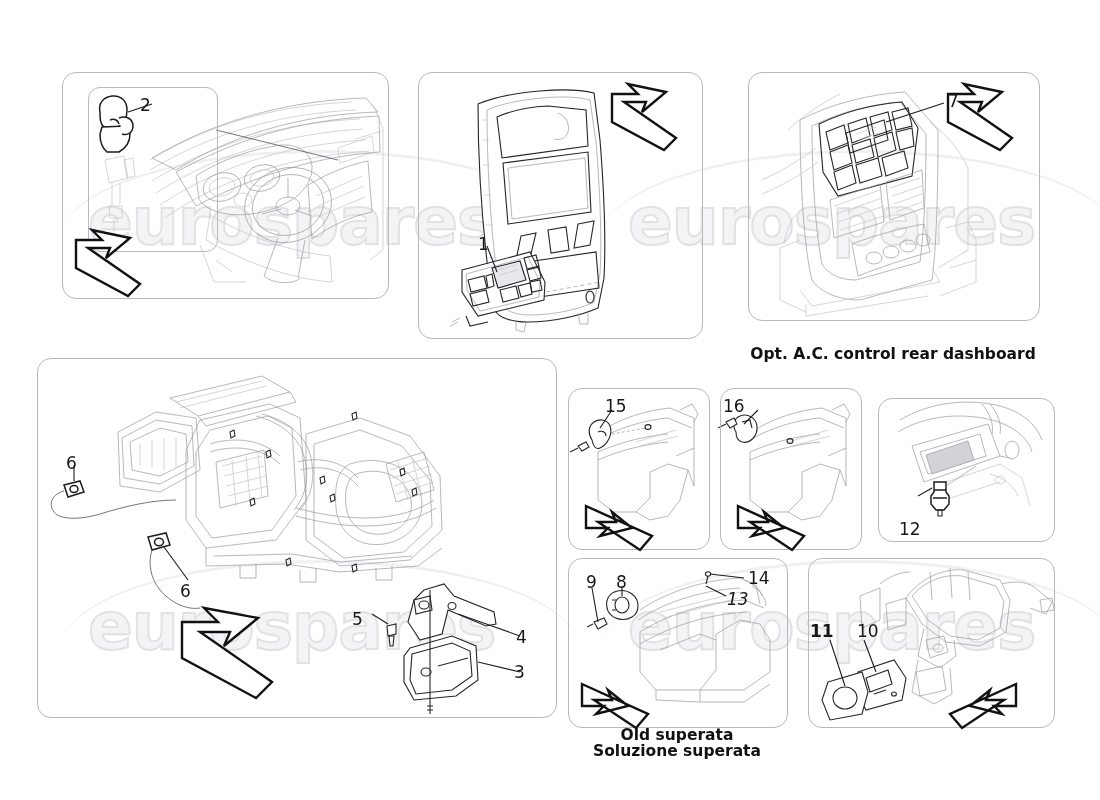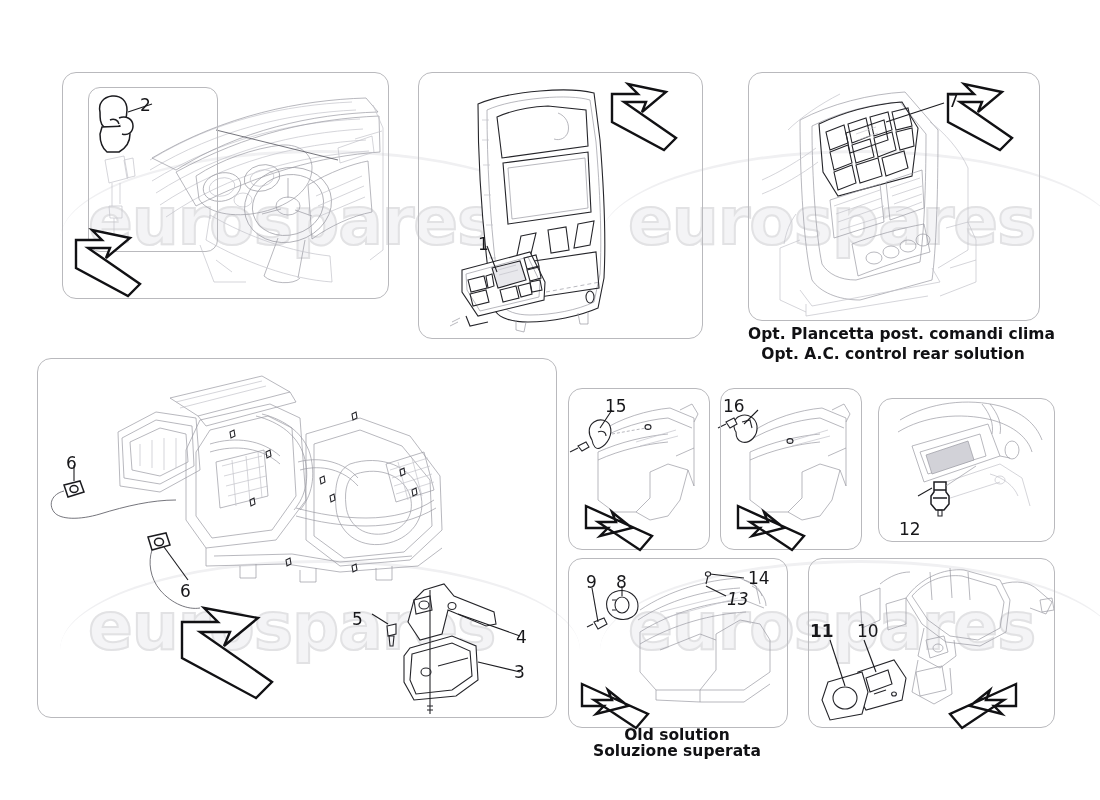--- a/index.html
+++ b/index.html
@@ -565,19 +565,18 @@
   <div class="num" style="left:899px; top:485px;margin-top:36px;">12</div>
 
   <div class="num" style="left:586px; top:574px;">9</div>
   <div class="num" style="left:616px; top:574px;">8</div>
   <div class="num" style="left:748px; top:570px;">14</div>
   <div class="num" style="left:727px; top:591px;font-style:italic;">13</div>
 
   <div class="num" style="left:810px; top:623px;font-weight:bold;">11</div>
   <div class="num" style="left:857px; top:623px;">10</div>
 
-  <div class="caption" style="left:748px; top:325px; width:290px;">Opt. Plancetta post. comandi clima</div>
-  <div class="caption" style="left:748px; top:345px; width:290px;">Opt. A.C. control rear solution</div>
+  <div class="caption" style="left:748px; top:345px; width:290px;">Opt. A.C. control rear dashboard</div>
 
   <div class="caption" style="left:568px; top:742px; width:218px;">Soluzione superata</div>
-  <div class="caption" style="left:568px; top:726px; width:218px;">Old solution</div>
+  <div class="caption" style="left:568px; top:726px; width:218px;">Old superata</div>
 
 </div>
 
 </body></html>

